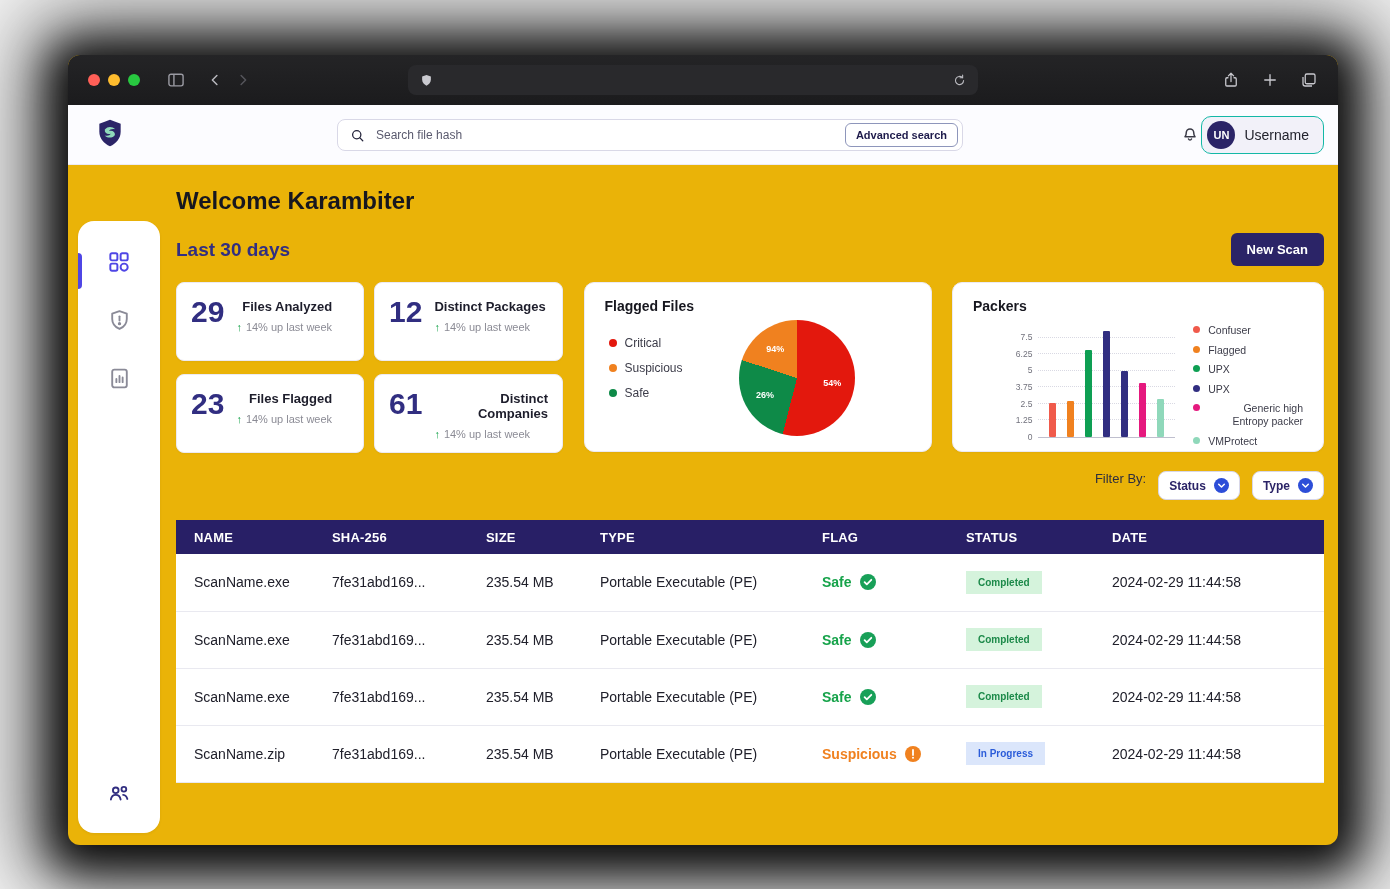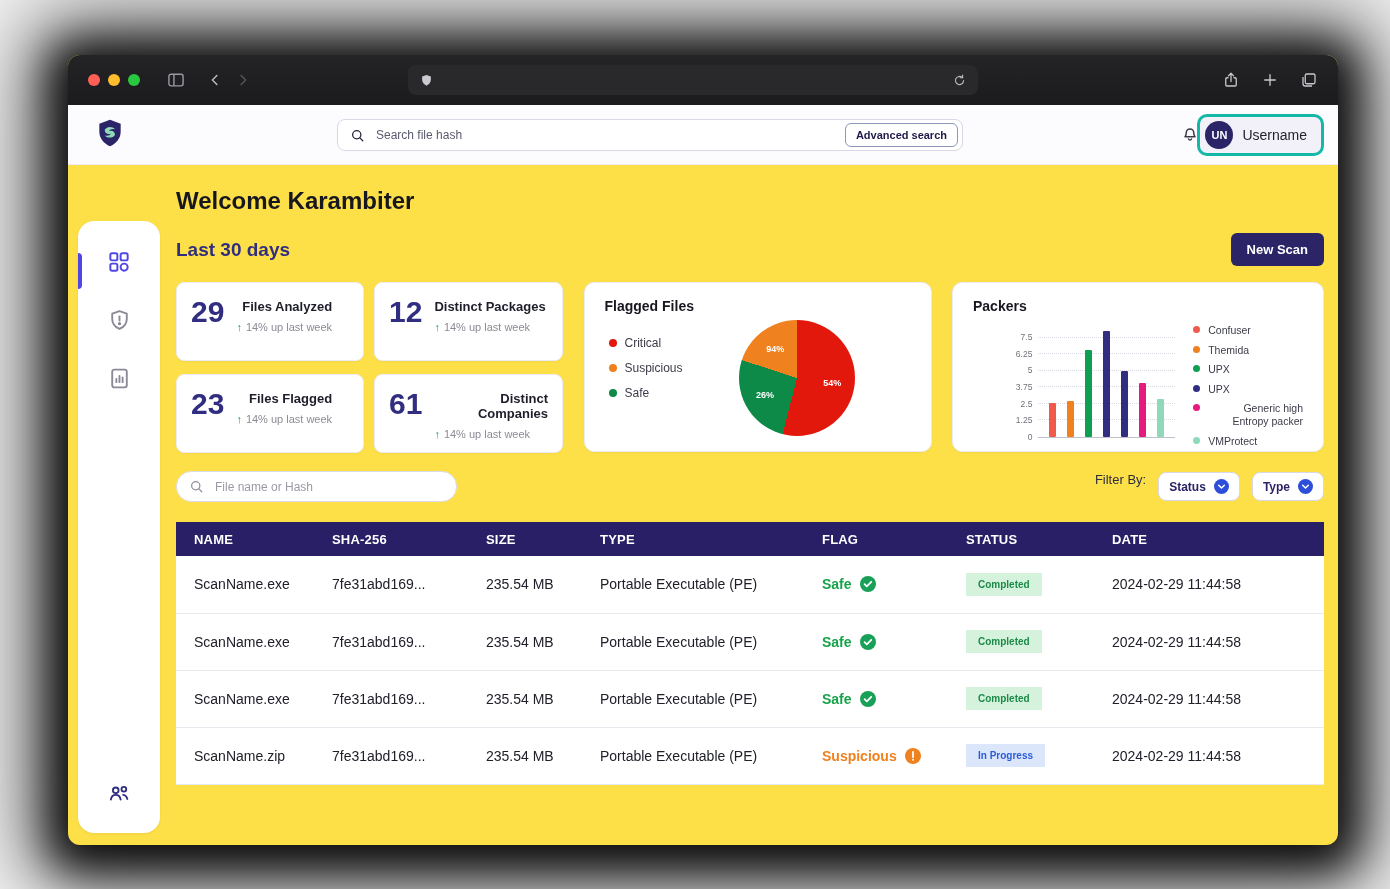--- a/index.html
+++ b/index.html
@@ -4,21 +4,21 @@
 <style>
   * { box-sizing: border-box; }
   html,body { margin:0; padding:0; }
   body {
     width:1390px; height:889px; position:relative; overflow:hidden;
     background:#ffffff;
     font-family:"Liberation Sans","DejaVu Sans",sans-serif;
   }
   .window{
     position:absolute; left:68px; top:55px; width:1270px; height:790px;
-    border-radius:12px; overflow:hidden; background:#fde047;
+    border-radius:12px; overflow:hidden; background:#eab308;
     box-shadow:0 6px 45px 22px rgba(0,0,0,0.93), 0 0 110px 55px rgba(0,0,0,0.45);
   }
   
   .chrome{
     height:50px; background:linear-gradient(#242426,#1b1b1d);
     display:flex; align-items:center; padding:0 20px; position:relative;
   }
   .traffic{ display:flex; gap:8px; }
   .light{ width:12px; height:12px; border-radius:50%; display:inline-block; cursor:default;}
   .light.red{ background:#ff5f57; } .light.yellow{ background:#febc2e; } .light.green{ background:#28c840; }
@@ -46,21 +46,21 @@
   }
   .hdr-search input::placeholder{ color:#5a5a6e; }
   .adv-btn{
     border:1px solid #8e96bb; background:#fff; color:#1e1b4b;
     font-size:11px; font-weight:700; padding:5px 10px; border-radius:6px; cursor:pointer;
     font-family:inherit; white-space:nowrap;
   }
   .bell{ position:absolute; right:132px; top:50%; transform:translateY(-50%); background:none; border:none; cursor:pointer; }
   .userbox{
     position:absolute; right:14px; top:50%; transform:translateY(-50%);
-    display:flex; align-items:center; gap:9px; background:#f2f1f9; border:3px solid #14b8a6;
+    display:flex; align-items:center; gap:9px; background:#f2f1f9; border:1px solid #14b8a6;
     border-radius:10px; padding:4px 14px 4px 5px; cursor:pointer;
   }
   .avatar{ width:28px; height:28px; border-radius:50%; background:#2b2467; color:#fff;
     font-size:11px; font-weight:700; display:flex; align-items:center; justify-content:center; }
   .uname{ font-size:14px; color:#23232e; }
   
   .content{ position:relative; height:680px; }
   .sidebar{
     position:absolute; left:10px; top:56px; bottom:12px; width:82px;
     background:#fff; border-radius:16px; box-shadow:0 1px 3px rgba(30,30,70,.07);
@@ -373,21 +373,21 @@
                   <div class="bar" title="VMProtect" style="height: 34.5238%; background: rgb(143, 216, 186);"></div>
                 </div>
               </div>
             <ul class="bar-legend">
                 <li class="leg-item">
                   <span class="dot" style="background:#f05a4b"></span>
                   <span>Confuser</span>
                 </li>
                 <li class="leg-item">
                   <span class="dot" style="background:#f0811f"></span>
-                  <span>Themida</span>
+                  <span>Flagged</span>
                 </li>
                 <li class="leg-item">
                   <span class="dot" style="background:#0e9f53"></span>
                   <span>UPX</span>
                 </li>
                 <li class="leg-item">
                   <span class="dot" style="background:#312e81"></span>
                   <span>UPX</span>
                 </li>
                 <li class="leg-item">
@@ -398,29 +398,20 @@
                   <span class="dot" style="background:#8fd8ba"></span>
                   <span>VMProtect</span>
                 </li>
               </ul>
           </div>
         </div>
       </section>
 
 
       <div class="controls">
-        <div class="file-search">
-          <span style="display:flex">
-            <svg width="15" height="15" viewBox="0 0 20 20" fill="none" stroke="#8f8f9c" stroke-width="1.7" stroke-linecap="round">
-                <circle cx="9" cy="9" r="5.5"></circle>
-                <path d="M13.2 13.2L17 17"></path>
-              </svg>
-          </span>
-          <input type="text" placeholder="File name or Hash" style="">
-        </div>
         <div class="filter-area">
           <span class="filter-by">Filter By:</span>
           <span id="filters" style="display:flex;gap:12px">
               <button class="filter-btn">
                 <span>Status</span>
                 <span style="display:flex">
                   <svg width="15" height="15" viewBox="0 0 16 16">
                     <circle cx="8" cy="8" r="8" fill="#2d4ed8"></circle>
                     <path d="M5 6.6l3 3 3-3" stroke="#fff" stroke-width="1.6" fill="none" stroke-linecap="round" stroke-linejoin="round"></path>
                   </svg>

